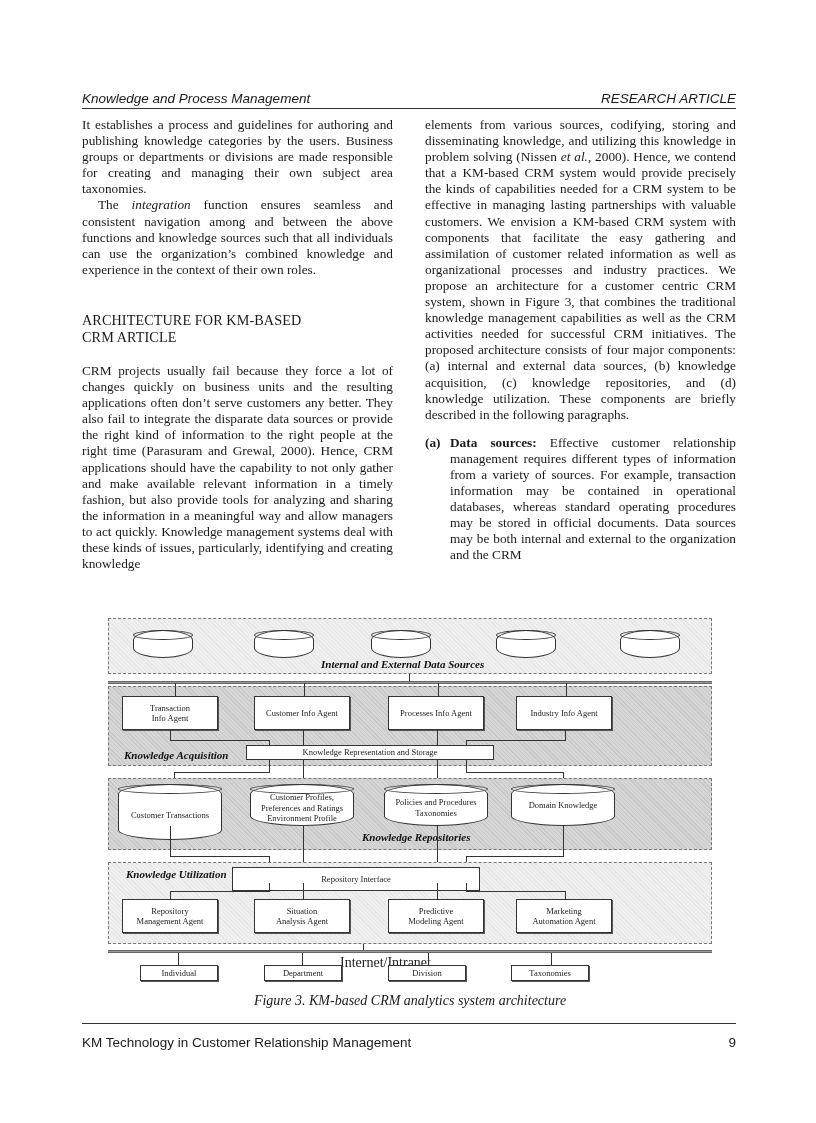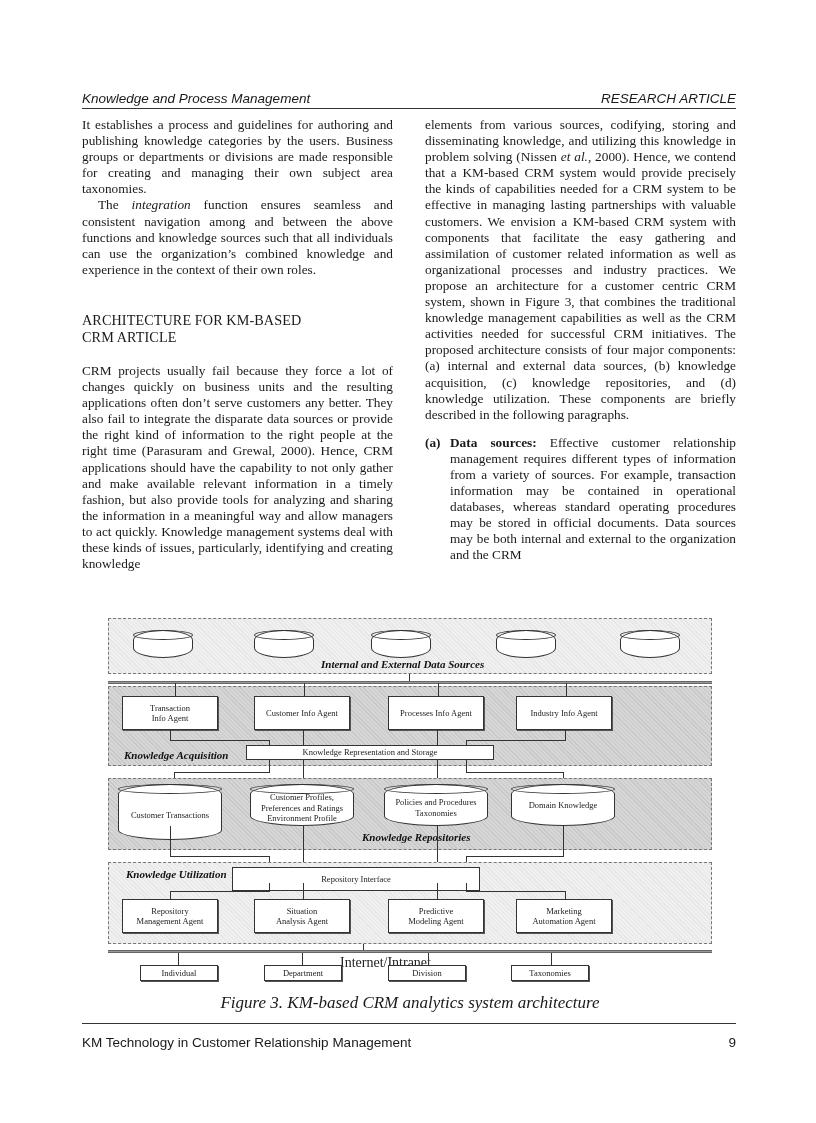--- a/index.html
+++ b/index.html
@@ -33,21 +33,21 @@
   .band { position: absolute; border: 1px dashed #777; box-sizing: border-box; }
   .band.light { background: repeating-linear-gradient(45deg, #e6e6e6 0 1px, #f0f0f0 1px 3px); }
   .band.dark { background: repeating-linear-gradient(45deg, #c8c8c8 0 1px, #d6d6d6 1px 3px); }
   .band-title { position: absolute; font-weight: bold; font-style: italic; font-size: 11px; color: #111; white-space: nowrap; }
   .cyl { position: absolute; background: #fff; border: 1px solid #333; border-radius: 50% / 10px; box-sizing: border-box; display: flex; align-items: center; justify-content: center; text-align: center; font-size: 8.5px; line-height: 10.5px; color: #222; }
   .cyl::before { content: ""; position: absolute; left: -1px; right: -1px; top: -1px; height: 10px; border: 1px solid #333; border-radius: 50%; box-sizing: border-box; }
   .box { position: absolute; background: #fff; border: 1px solid #333; box-shadow: 1px 1px 0 #555; box-sizing: border-box; display: flex; align-items: center; justify-content: center; text-align: center; font-size: 8.5px; line-height: 10.5px; color: #222; }
   .hline { position: absolute; height: 1px; background: #333; }
   .vline { position: absolute; width: 1px; background: #333; }
   .bus { position: absolute; height: 3px; background: #999; border-top: 1px solid #666; border-bottom: 1px solid #666; box-sizing: border-box; }
-  .caption { position: absolute; left: 0; width: 604px; top: 375px; text-align: center; font-family: "Liberation Serif", serif; font-style: italic; font-size: 17px; }
+  .caption { position: absolute; left: 0; width: 604px; top: 375px; text-align: center; font-family: "Liberation Serif", serif; font-style: italic; font-size: 14px; }
   .net-label { position: absolute; font-size: 14px; color: #222; }
 
   .footer {
     position: absolute; left: 82px; top: 1023px; width: 654px; height: 22px;
     font-family: "Liberation Sans", sans-serif; font-size: 13.5px;
     display: flex; justify-content: space-between; align-items: flex-end;
     border-top: 1.5px solid #333; padding-top: 4px;
   }
 </style>
 </head>

